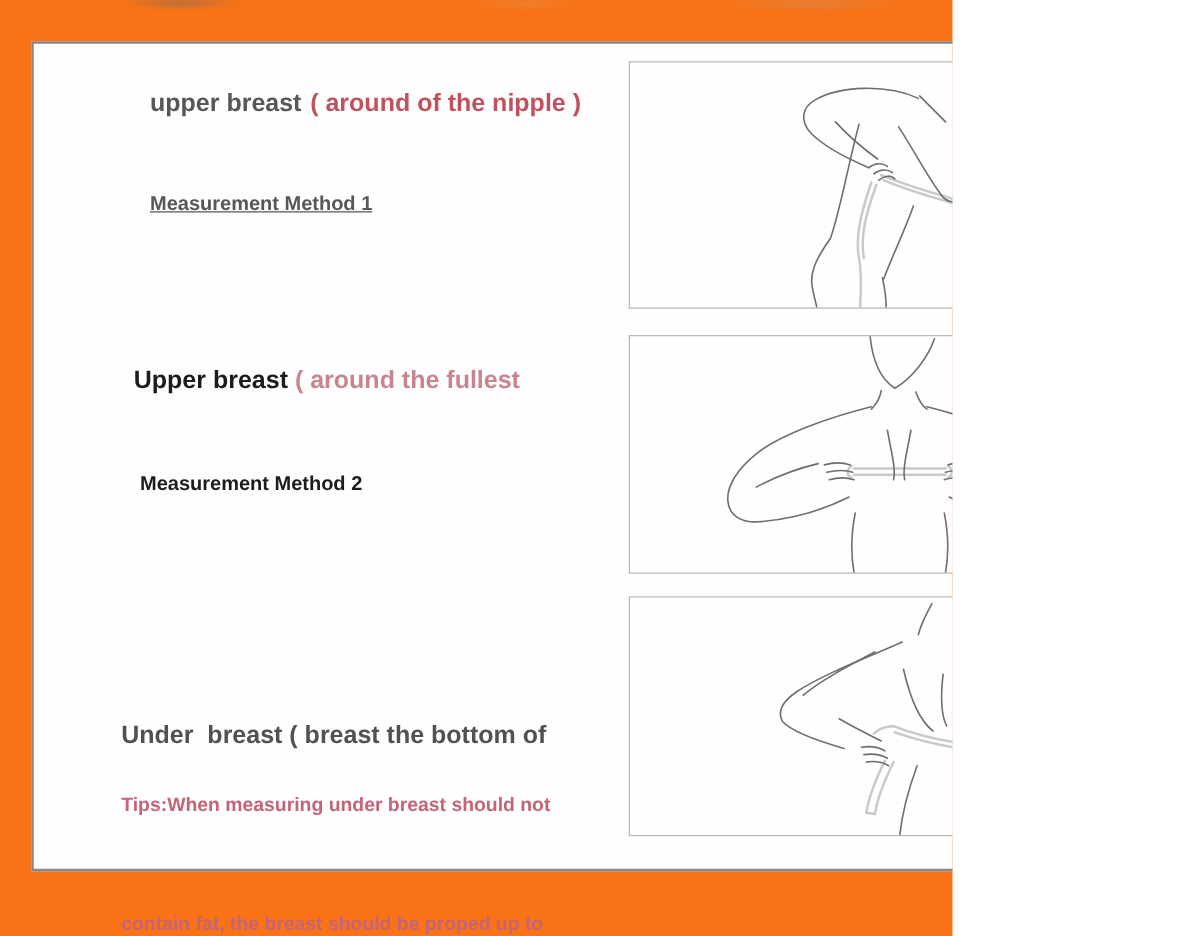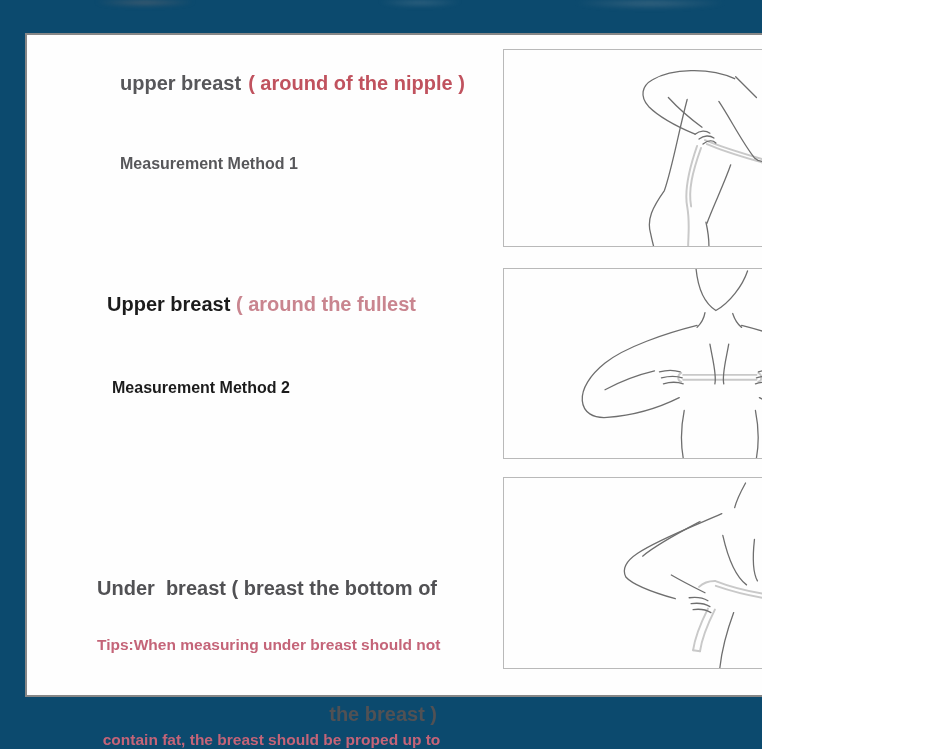--- a/index.html
+++ b/index.html
@@ -1,42 +1,41 @@
 <!DOCTYPE html>
 <html style="--frame-border: #878787; --box-border: #b9b9b9; --heading-gray: #57575a; --heading-gray2: #515154; --heading-black: #1c1c1c; --accent-red: #c0525e; --accent-pink: #c9858f; --tips-pink: #c46478; --sketch-ink: #6e6e6e; --sketch-tape: #c9c9c9;"><head>
 <meta charset="utf-8">
 <style>
   html,body{margin:0;padding:0;background:#ffffff;}
   .canvas{
     position:relative;width:762px;height:749px;overflow:hidden;
-    background:#0c4a6e;
+    background:#f97316;
     font-family:"Liberation Sans",sans-serif;
     font-weight:700;
-    text-align:right;
   }
   .top-smudge{
     position:absolute;top:0;left:0;width:950px;height:26px;
     background:
       radial-gradient(70px 7px at 145px 2px, rgba(105,105,112,.6), transparent 72%),
       radial-gradient(110px 9px at 650px 3px, rgba(165,165,170,.28), transparent 70%),
       radial-gradient(90px 12px at 905px 6px, rgba(150,150,158,.38), transparent 70%),
       radial-gradient(60px 8px at 420px 2px, rgba(190,190,195,.22), transparent 70%);
     filter:blur(2px);
     pointer-events:none;
   }
   .frame{
     position:absolute;left:25px;top:33px;width:900px;height:664px;
     box-sizing:border-box;
     border:2.5px solid var(--frame-border,#878787);
     background:#fefefe;
   }
   
   .h1-line{position:absolute;left:93px;top:37px;font-size:20px;color:var(--heading-gray,#57575a);white-space:nowrap;}
   .accent1{color:var(--accent-red,#c0525e);margin-left:7px;}
-  .method1{position:absolute;left:93px;top:120px;font-size:16px;color:var(--heading-gray,#57575a);}
+  .method1{position:absolute;left:93px;top:120px;font-size:16px;color:var(--heading-gray,#57575a);text-decoration:underline;}
   .h2-block{position:absolute;left:80px;top:248px;font-size:20px;line-height:42px;white-space:nowrap;}
   .h2-main{color:var(--heading-black,#1c1c1c);}
   .accent2{color:var(--accent-pink,#c9858f);}
   .method2{position:absolute;left:85px;top:344px;font-size:16px;color:var(--heading-black,#1c1c1c);}
   .h3-block{position:absolute;left:70px;top:448px;font-size:20px;line-height:42px;color:var(--heading-gray2,#515154);white-space:pre;}
   .tips{position:absolute;left:70px;top:531px;font-size:15.5px;line-height:31.5px;color:var(--tips-pink,#c46478);white-space:pre;}
   
   .illus{
     position:absolute;left:476px;width:400px;
     box-sizing:border-box;border:1px solid var(--box-border,#b9b9b9);
@@ -61,21 +60,20 @@
     <div class="method1">Measurement Method 1</div>
 
     <div class="h2-block">
       <div><span class="h2-main">Upper breast</span>
         <span class="accent2">( around the fullest</span></div>
     </div>
     <div class="method2">Measurement Method 2</div>
 
     <div class="h3-block">
       <div>Under  breast ( breast the bottom of</div>
-      <div>the breast )</div>
     </div>
     <div class="tips">
       <div>Tips:When measuring under breast should not</div>
       <div>contain fat, the breast should be proped up to</div>
       
       
     </div>
 
     <div class="illus b1">
       <svg viewBox="0 0 400 198">

